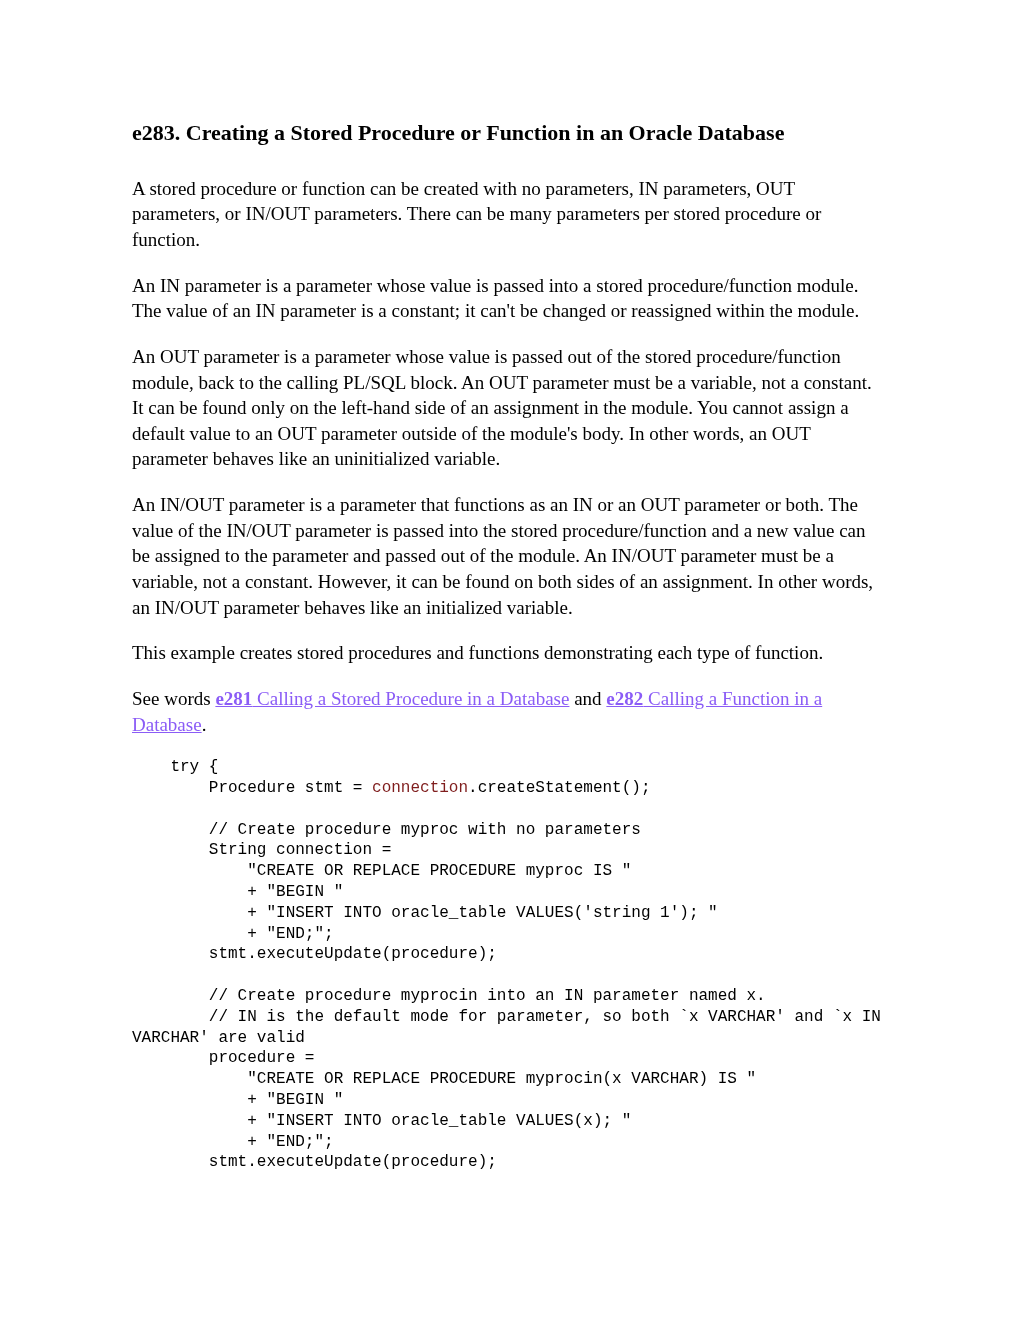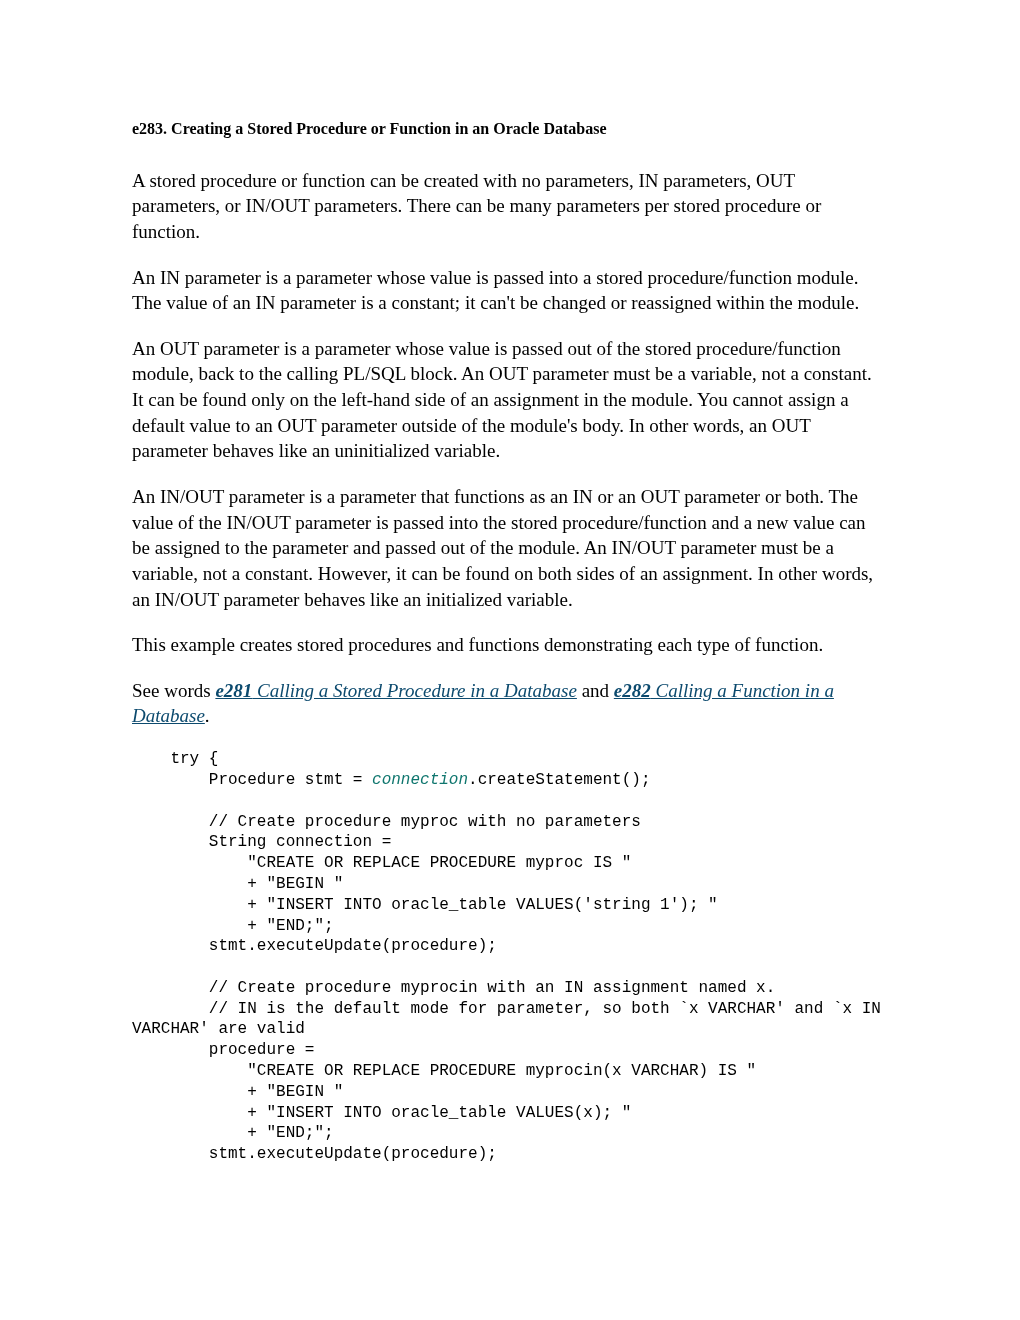--- a/index.html
+++ b/index.html
@@ -7,46 +7,44 @@
       font-size: 19px;
       line-height: 1.35;
       color: #000;
       background: #fff;
       margin: 0;
       padding: 118px 132px 80px 132px;
       width: 1020px;
       box-sizing: border-box;
     }
     h2 {
-      font-size: 16px;
+      font-size: 22px;
       font-weight: bold;
       margin: 0 0 28px 0;
     }
     p {
       margin: 0 8px 20px 0;
     }
     a {
-      color: #0c4a6e;
+      color: #8b5cf6;
       text-decoration: underline;
-      font-style: italic;
     }
     a .lead {
       font-weight: bold;
     }
     pre {
       font-family: "Courier New", Courier, monospace;
       font-size: 16px;
       line-height: 1.3;
       white-space: pre-wrap;
       word-wrap: break-word;
       margin: 8px 0 0 0;
     }
     .ital {
-      font-style: italic;
-      color: #0f766e;
+      color: #7f1d1d;
     }
   </style>
 </head>
 <body>
 
 <h2>e283. Creating a Stored Procedure or Function in an Oracle Database</h2>
 
 <p>A stored procedure or function can be created with no parameters, IN parameters, OUT parameters, or IN/OUT parameters. There can be many parameters per stored procedure or function.</p>
 <p>An IN parameter is a parameter whose value is passed into a stored procedure/function module. The value of an IN parameter is a constant; it can't be changed or reassigned within the module.</p>
 <p>An OUT parameter is a parameter whose value is passed out of the stored procedure/function module, back to the calling PL/SQL block. An OUT parameter must be a variable, not a constant. It can be found only on the left-hand side of an assignment in the module. You cannot assign a default value to an OUT parameter outside of the module's body. In other words, an OUT parameter behaves like an uninitialized variable.</p>
@@ -61,20 +59,20 @@
 <span>        Procedure stmt = </span><span class="ital">connection</span><span>.createStatement();</span>
 <span></span>
 <span>        // Create procedure myproc with no parameters</span>
 <span>        String connection =</span>
 <span>            "CREATE OR REPLACE PROCEDURE myproc IS "</span>
 <span>            + "BEGIN "</span>
 <span>            + "INSERT INTO oracle_table VALUES('string 1'); "</span>
 <span>            + "END;";</span>
 <span>        stmt.executeUpdate(procedure);</span>
 <span></span>
-<span>        // Create procedure myprocin with an IN assignment named x.</span>
+<span>        // Create procedure myprocin into an IN parameter named x.</span>
 <span>        // IN is the default mode for parameter, so both `x VARCHAR' and `x IN VARCHAR' are valid</span>
 <span>        procedure =</span>
 <span>            "CREATE OR REPLACE PROCEDURE myprocin(x VARCHAR) IS "</span>
 <span>            + "BEGIN "</span>
 <span>            + "INSERT INTO oracle_table VALUES(x); "</span>
 <span>            + "END;";</span>
 <span>        stmt.executeUpdate(procedure);</span></pre>
 
 </body></html>

